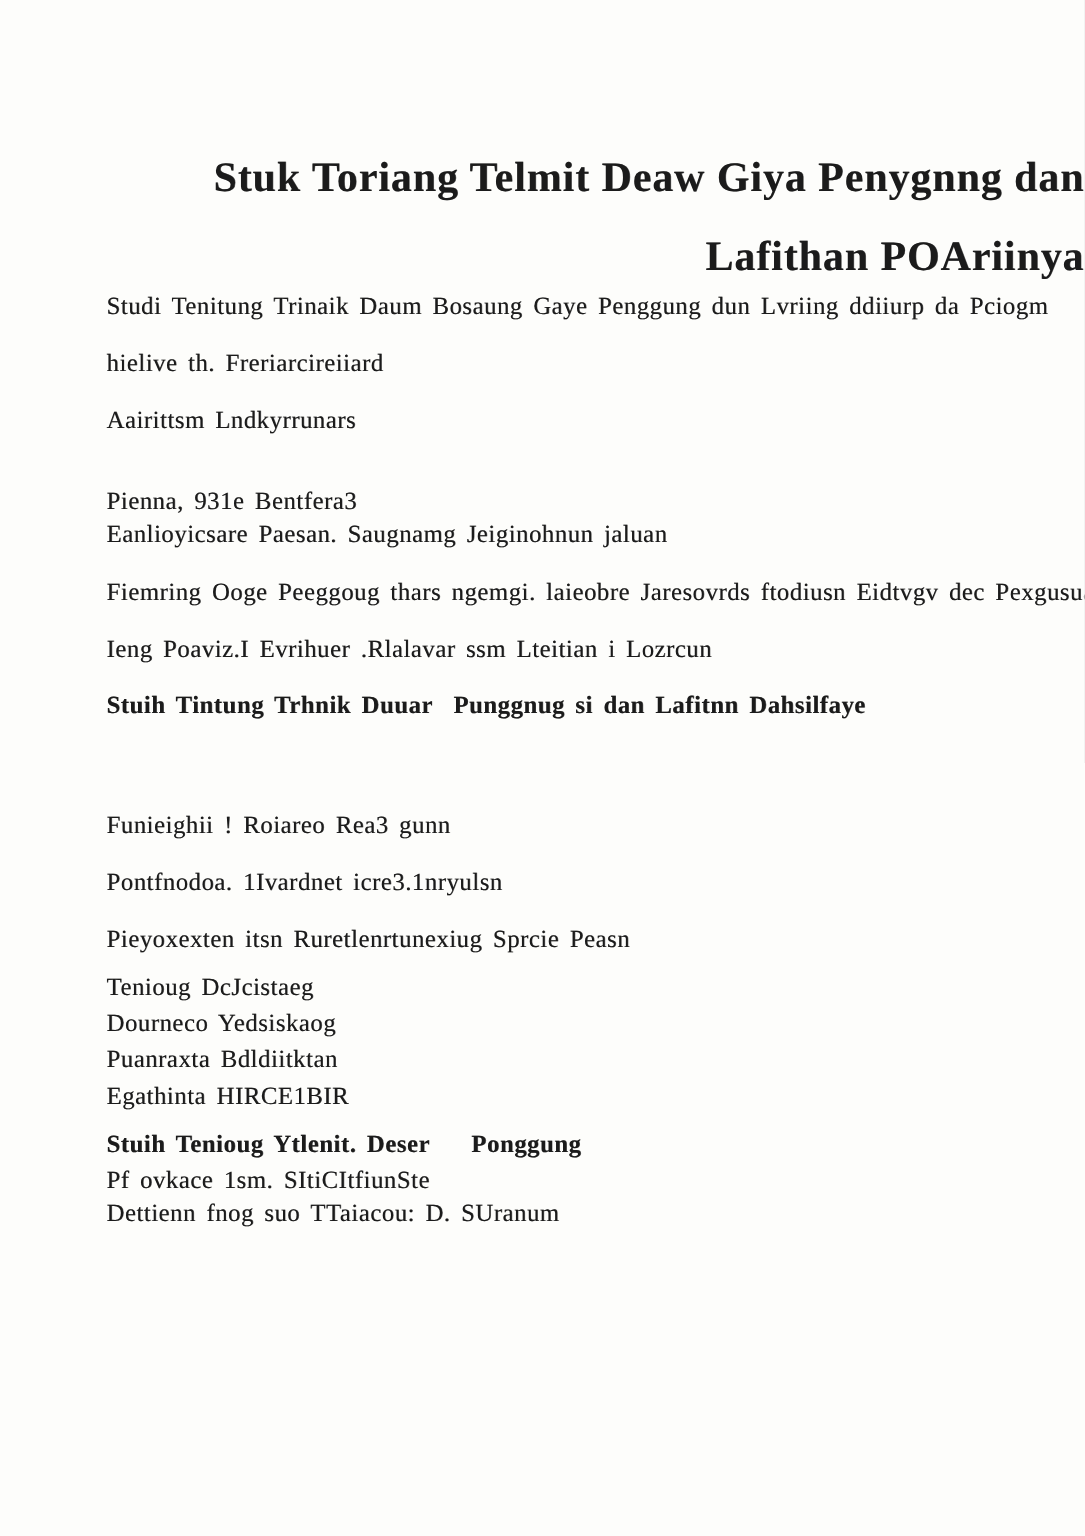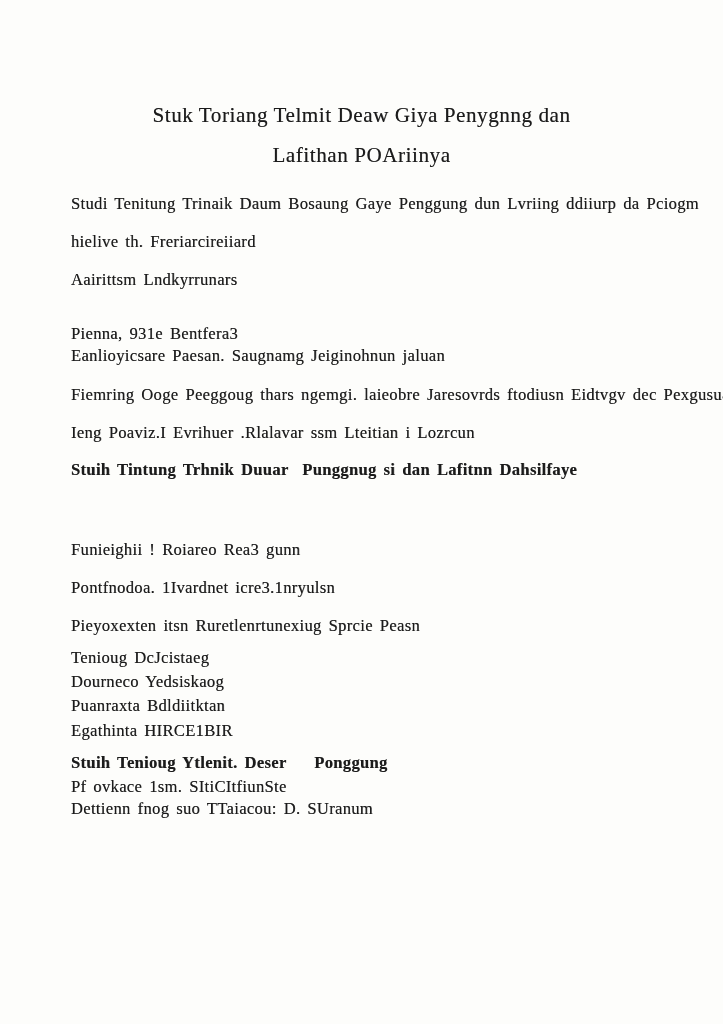--- a/index.html
+++ b/index.html
@@ -17,23 +17,23 @@
     font-family: "Liberation Serif", "DejaVu Serif", serif;
     color: #1b1b1b;
   }
   .scan {
     text-shadow: 0.3px 0.3px 0.4px rgba(20,20,20,0.55);
   }
   .title-line {
     position: absolute;
     left: 0;
     width: 100%;
-    text-align: center;
-    font-weight: normal;
-    font-size: 21px;
+    text-align: right;
+    font-weight: bold;
+    font-size: 28px;
     letter-spacing: 0.6px;
     white-space: pre;
   }
   .line {
     position: absolute;
     left: 71px;
     font-size: 16.5px;
     letter-spacing: 0.35px;
     word-spacing: 2.5px;
     white-space: pre;
@@ -43,21 +43,21 @@
     text-align: center;
   }
 </style>
 </head>
 <body>
 
 <div class="page scan">
 
   <div class="title-line" style="top:103px">Stuk Toriang Telmit Deaw Giya Penygnng dan</div>
 
-  <div class="title-line" style="top:143px">Lafithan POAriinya</div>
+  <div class="title-line" style="top:156px">Lafithan POAriinya</div>
 
   <div class="line" style="top:232px">hielive th. Freriarcireiiard</div>
   <div class="line" style="top:194px">Studi Tenitung Trinaik Daum Bosaung Gaye Penggung dun Lvriing ddiiurp da Pciogm</div>
   <div class="line" style="top:270px">Aairittsm Lndkyrrunars</div>
   <div class="line" style="top:324px">Pienna, 931e Bentfera3</div>
   <div class="line" style="top:346px">Eanlioyicsare Paesan. Saugnamg Jeiginohnun jaluan</div>
   <div class="line" style="top:385px">Fiemring Ooge Peeggoug thars ngemgi. laieobre Jaresovrds ftodiusn Eidtvgv dec Pexgusua</div>
   <div class="line" style="top:423px">Ieng Poaviz.I Evrihuer .Rlalavar ssm Lteitian i Lozrcun</div>
   <div class="line bold" style="top:460px">Stuih Tintung Trhnik Duuar  Punggnug si dan Lafitnn Dahsilfaye</div>
   <div class="line" style="top:540px">Funieighii ! Roiareo Rea3 gunn</div>

